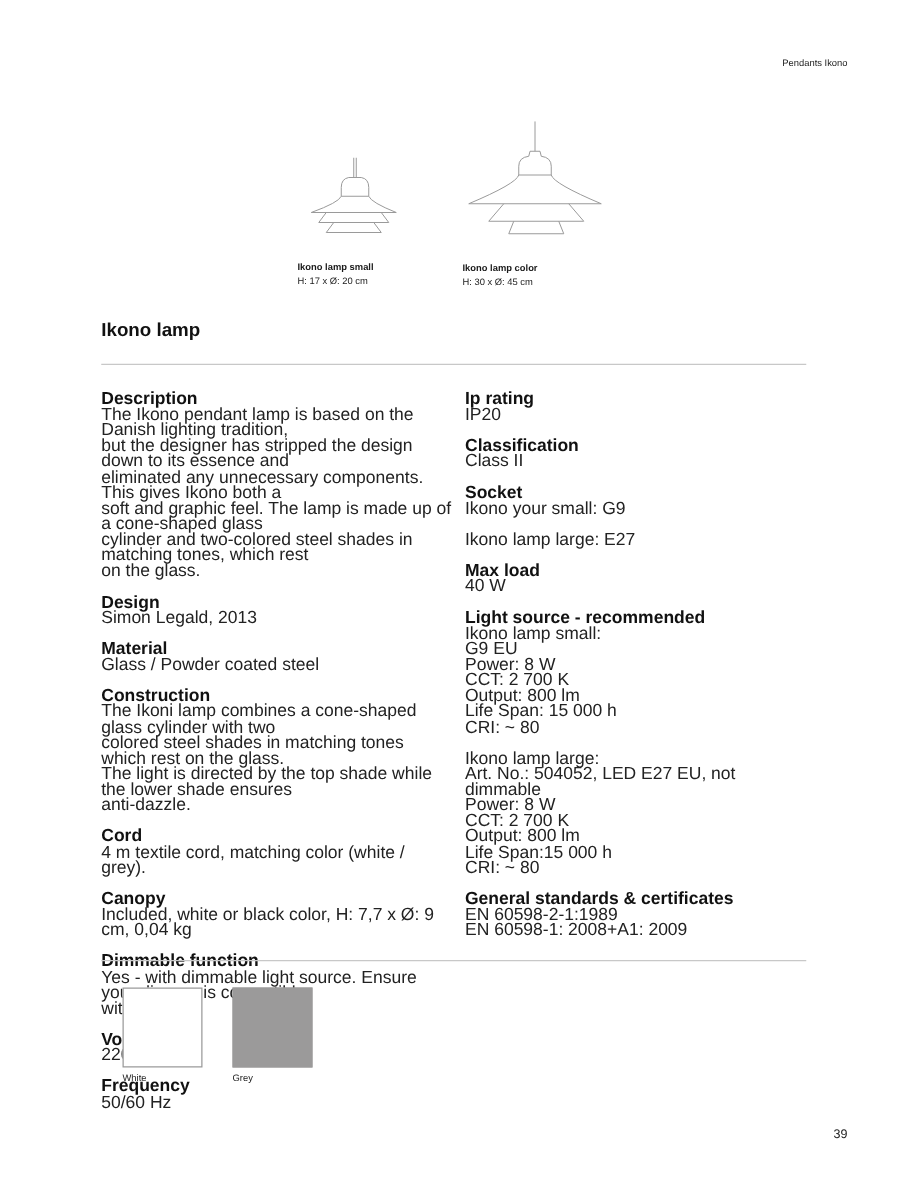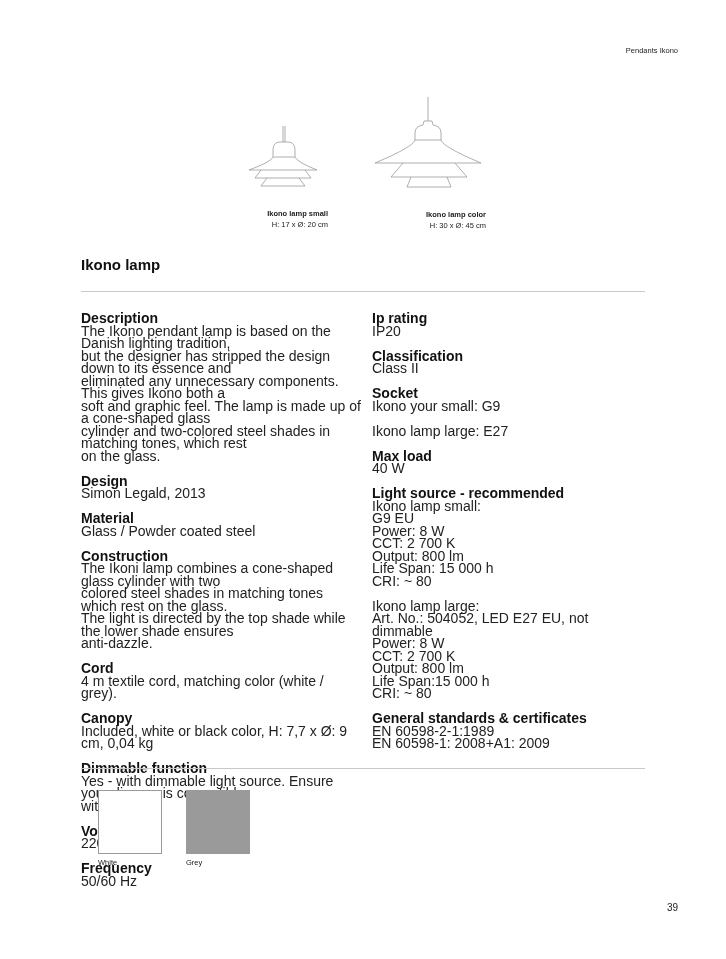--- a/index.html
+++ b/index.html
@@ -2,21 +2,21 @@
 <html><head>
 <meta charset="utf-8">
 <style>
   html, body { margin: 0; padding: 0; }
   body {
     width: 726px; height: 959px; background: #ffffff; position: relative; overflow: hidden;
     font-family: "Liberation Sans", sans-serif; color: #1a1a1a;
   }
   .header { position: absolute; right: 48px; top: 46px; font-size: 7.5px; color: #222; }
   .header b { font-weight: normal; }
-  .lamp { position: absolute; text-align: right; font-size: 7.5px; line-height: 11px; }
+  .lamp { position: absolute; text-align: left; font-size: 7.5px; line-height: 11px; }
   .lamp .name { font-weight: bold; }
   .lamp svg { display: block; margin: 0 auto; }
   .lamp-small { left: 238px; top: 126px; width: 90px; }
   .lamp-large { left: 370px; top: 97px; width: 116px; }
   .lamp-small .caption { margin-top: 18px; }
   .lamp-large .caption { margin-top: 18px; }
   .title { position: absolute; left: 81px; top: 256px; font-size: 15px; font-weight: bold; color: #111; }
   .rule { position: absolute; left: 81px; width: 564px; height: 1px; background: #c8c8c8; }
   .rule.top { top: 291px; }
   .rule.bottom { top: 768px; }

